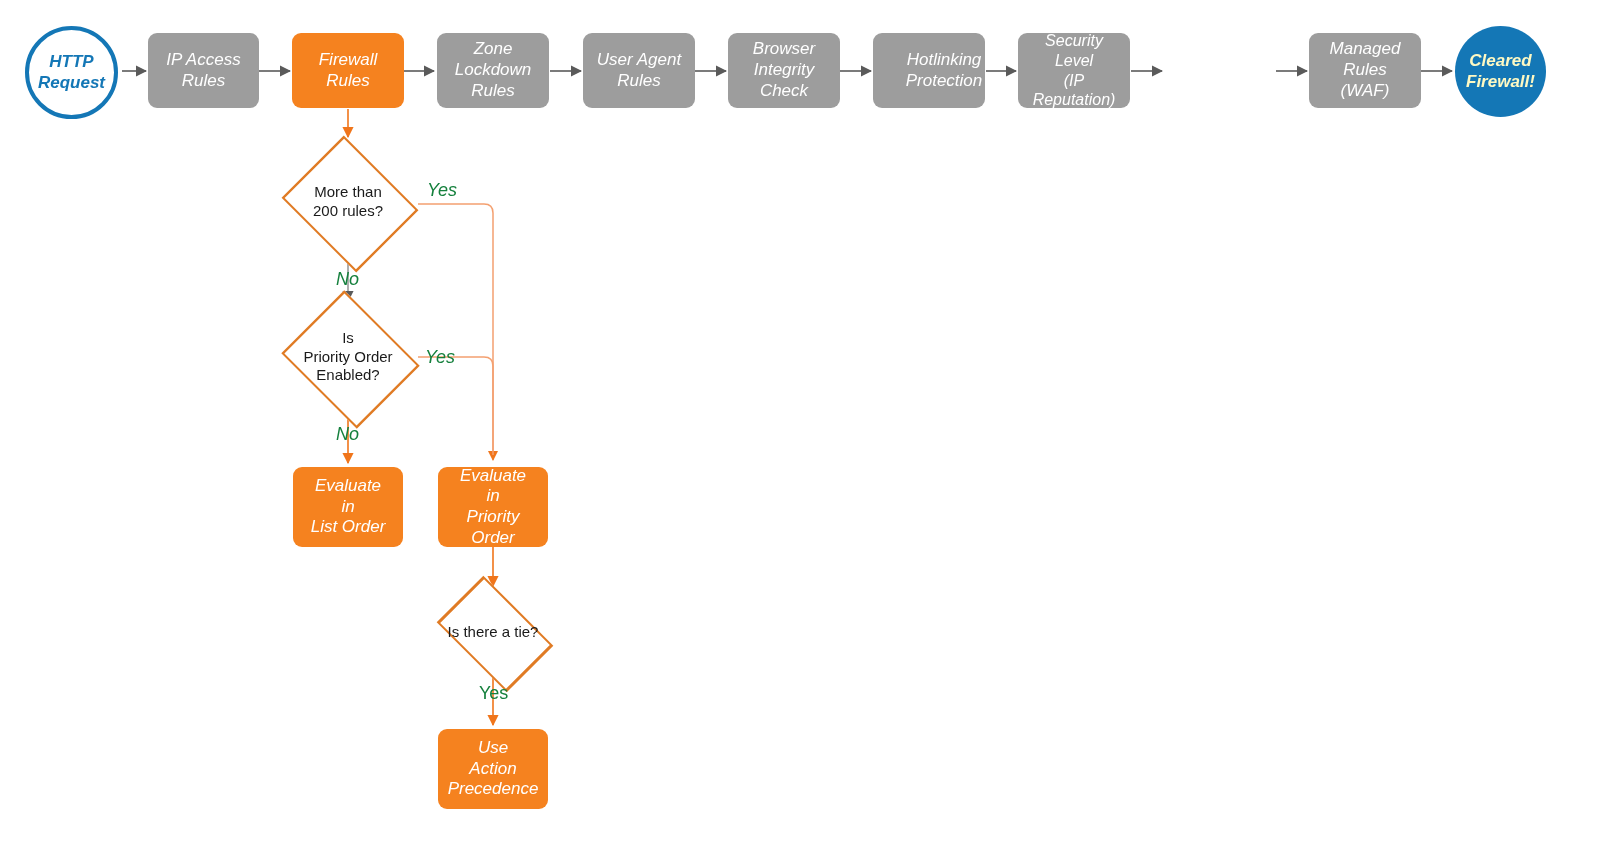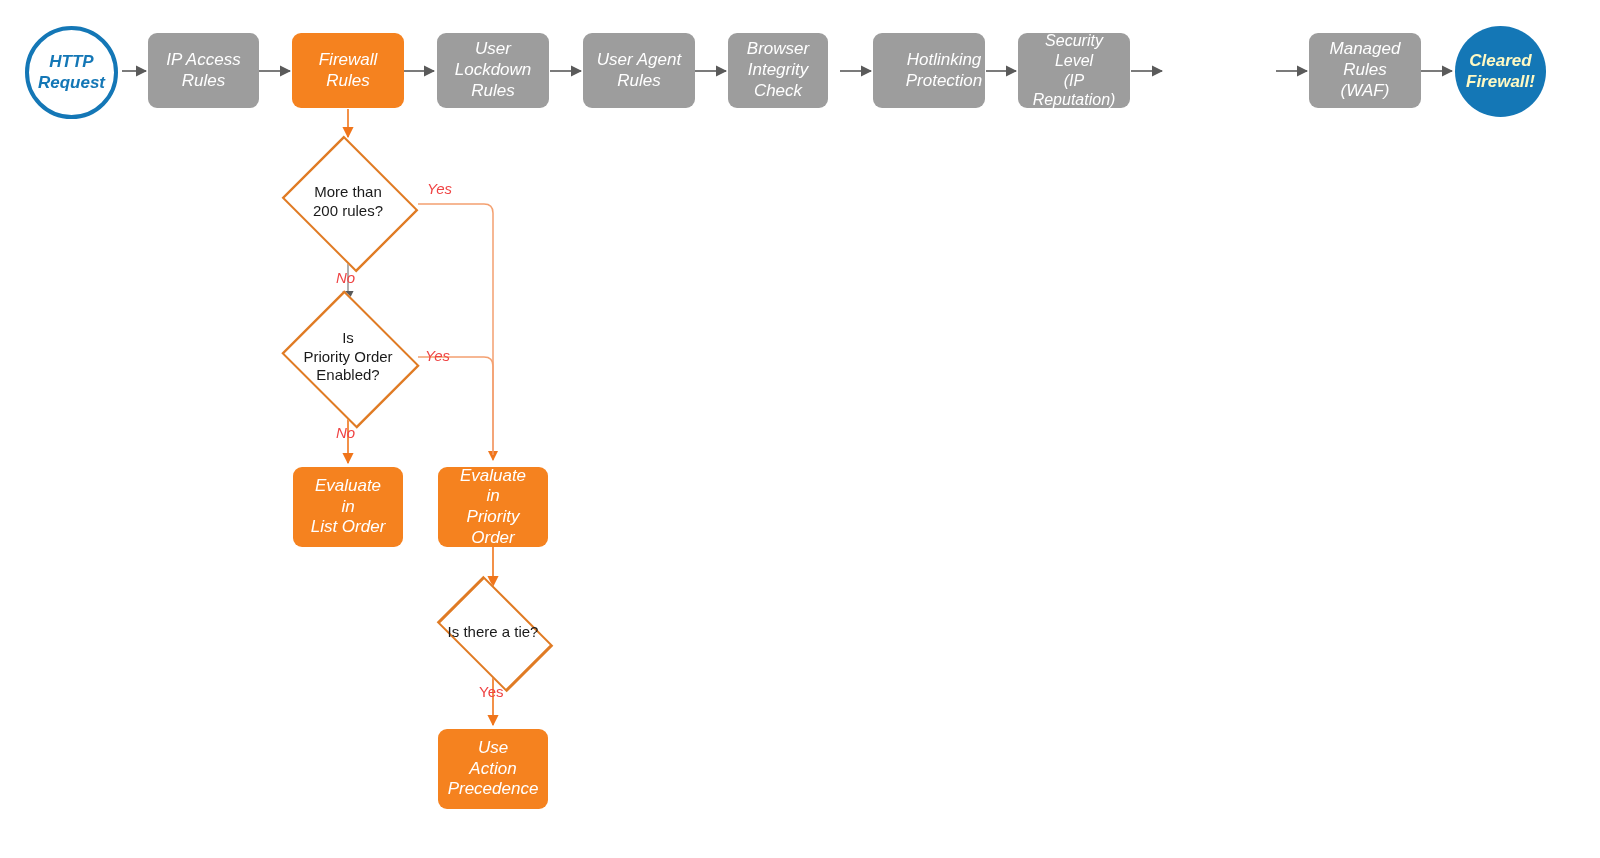--- a/index.html
+++ b/index.html
@@ -87,23 +87,23 @@
     font-size: 15px;
     color: #1a1a1a;
     font-style: normal;
     line-height: 1.25;
     white-space: pre-line;
   }
 
   
   .edge-label {
     position: absolute;
-    font-size: 15px;
+    font-size: 18px;
     font-style: italic;
-    color: #ef4444;
+    color: #15803d;
     white-space: nowrap;
   }
   .edge-label.upright {
     font-style: normal;
   }
 </style>
 </head>
 <body>
 
 <div id="canvas">
@@ -172,31 +172,31 @@
     <span style="white-space: pre-line;">IP Access
 Rules</span>
   </div>
 
   <div class="node box orange" style="left:292px; top:33px; width:112px; height:75px;">
     <span style="white-space: pre-line;">Firewall
 Rules</span>
   </div>
 
   <div class="node box gray" style="left:437px; top:33px; width:112px; height:75px;">
-    <span style="white-space: pre-line;">User
+    <span style="white-space: pre-line;">Zone
 Lockdown
 Rules</span>
   </div>
 
   <div class="node box gray" style="left:583px; top:33px; width:112px; height:75px;">
     <span style="white-space: pre-line;">User Agent
 Rules</span>
   </div>
 
-  <div class="node box gray" style="left:728px; top:33px; width:100px; height:75px;">
+  <div class="node box gray" style="left:728px; top:33px; width:112px; height:75px;">
     <span style="white-space: pre-line;">Browser
 Integrity
 Check</span>
   </div>
 
   <div class="node box gray" style="left:873px; top:33px; width:112px; height:75px;padding-left:36px;">
     <span style="white-space: pre-line;">Hotlinking
 Protection</span>
   </div>
 

